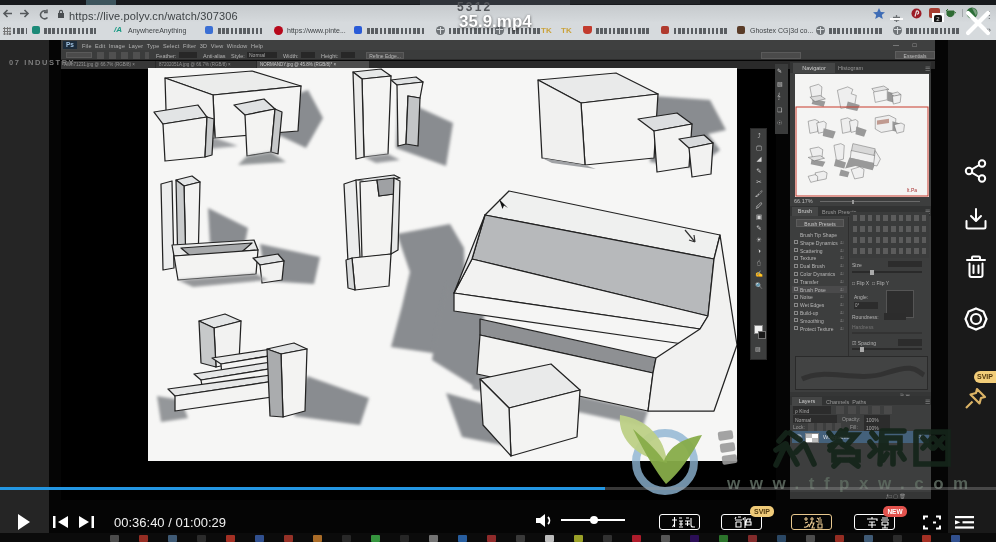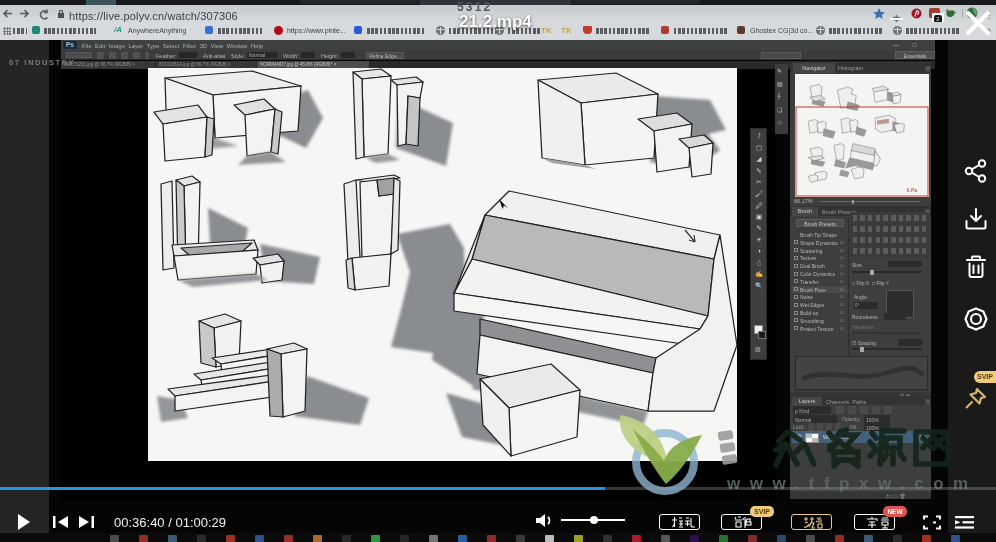--- a/index.html
+++ b/index.html
@@ -525,21 +525,21 @@
 <text x="137" y="89" font-size="17" font-weight="bold" fill="#5d6a60" opacity="0.88" font-family="Liberation Sans" letter-spacing="9.5">www.tfpxw.com</text>
 <g fill="#9b9b9b" opacity=".9">
 <rect x="128" y="31" width="15" height="9" rx="2" transform="rotate(-8 135 35)"></rect>
 <rect x="130" y="43" width="15" height="9" rx="2" transform="rotate(-8 137 47)"></rect>
 <rect x="132" y="55" width="15" height="9" rx="2" transform="rotate(-8 139 59)"></rect>
 </g>
 </svg>
   </div>
 
 <div class="a" style="left:457px;top:0;font-size:12px;font-weight:bold;color:#54575b;letter-spacing:2.2px;z-index:9">5312</div>
-<div class="a" style="left:459px;top:11.5px;font-size:17px;font-weight:bold;color:#fff;text-shadow:0 1px 3px rgba(0,0,0,.7);z-index:9">21.2.mp4</div>
+<div class="a" style="left:459px;top:11.5px;font-size:17px;font-weight:bold;color:#fff;text-shadow:0 1px 3px rgba(0,0,0,.7);z-index:9">35.9.mp4</div>
 <svg class="a" style="left:965px;top:10px;z-index:9" width="26" height="26">
     <path d="M3,3 L23,23 M23,3 L3,23" stroke="#fff" stroke-width="4.2" stroke-linecap="round"></path>
   </svg>
 
 <div class="a" style="left:0;top:487px;width:996px;height:3px;background:rgba(160,160,160,.35);z-index:5"></div>
 <div class="a" style="left:0;top:487px;width:605px;height:3px;background:#2396e2;z-index:5"></div>
 <div class="a" id="controls" style="left:0;top:500px;width:996px;height:33px;z-index:6">
 <svg class="a" style="left:17px;top:14px" width="13" height="16">
       <path d="M1,0 L13,8 L1,16 Z" fill="#fff"></path>
     </svg>

